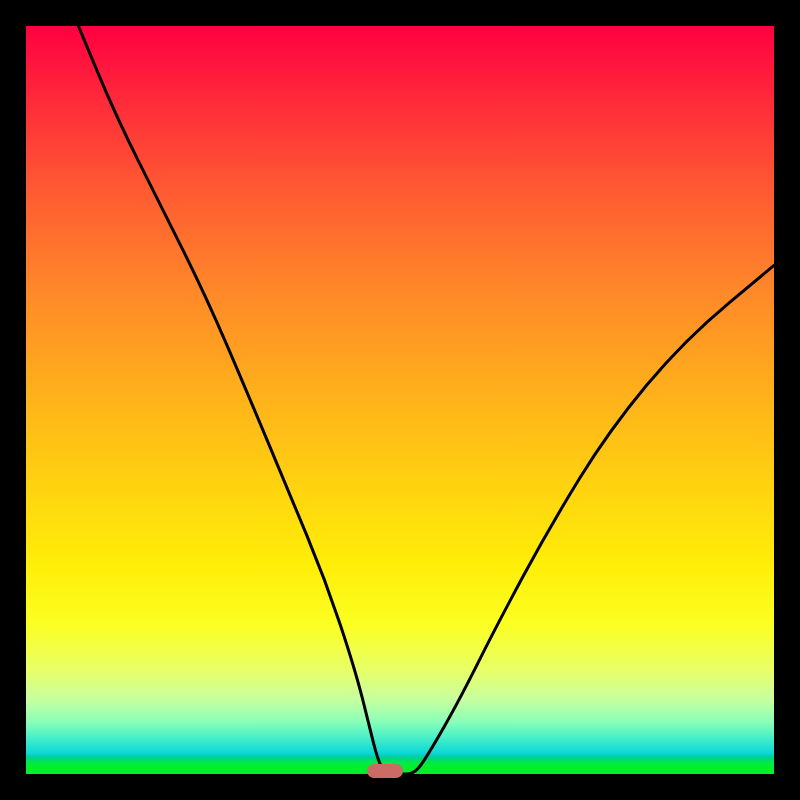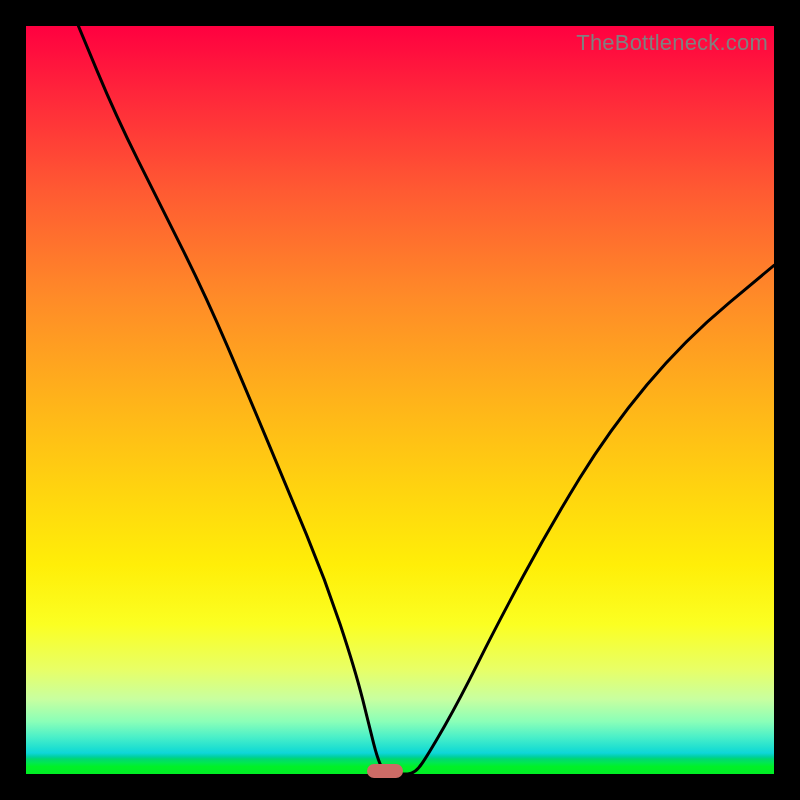--- a/index.html
+++ b/index.html
@@ -70,21 +70,20 @@
     border-radius: 7px;
   }
 </style>
 </head>
 <body>
 
 <div class="frame">
 
   <div class="plot-area">
 
-    <div class="watermark">TheBottleneck.com</div>
 
     <svg class="curve-svg" viewBox="0 0 748 748" preserveAspectRatio="none">
       <path d="M 52.4 0.0 Q 52.4 0.0 71.1 44.9 Q 89.8 89.8 112.2 134.6 Q 134.6 179.5 157.1 224.4 Q 179.5 269.3 202.0 321.6 Q 224.4 374.0 243.1 418.9 Q 261.8 463.8 280.5 508.6 Q 299.2 553.5 314.2 598.4 Q 329.1 643.3 336.6 673.2 Q 344.1 703.1 347.8 718.1 Q 351.6 733.0 355.3 740.5 Q 359.0 748.0 366.5 748.0 Q 374.0 748.0 381.5 748.0 Q 389.0 748.0 396.4 736.8 Q 403.9 725.6 418.9 699.4 Q 433.8 673.2 452.5 635.8 Q 471.2 598.4 497.4 549.8 Q 523.6 501.2 553.5 452.5 Q 583.4 403.9 620.8 359.0 Q 658.2 314.2 703.1 276.8 T 748.0 239.4" fill="none" stroke="#000" stroke-width="3" stroke-linecap="round" stroke-linejoin="round"></path>
     </svg>
 
     <div class="marker" style="left: 341.04px; top: 738px; background: rgb(204, 107, 102);"></div>
 
   </div>
 </div>
 

